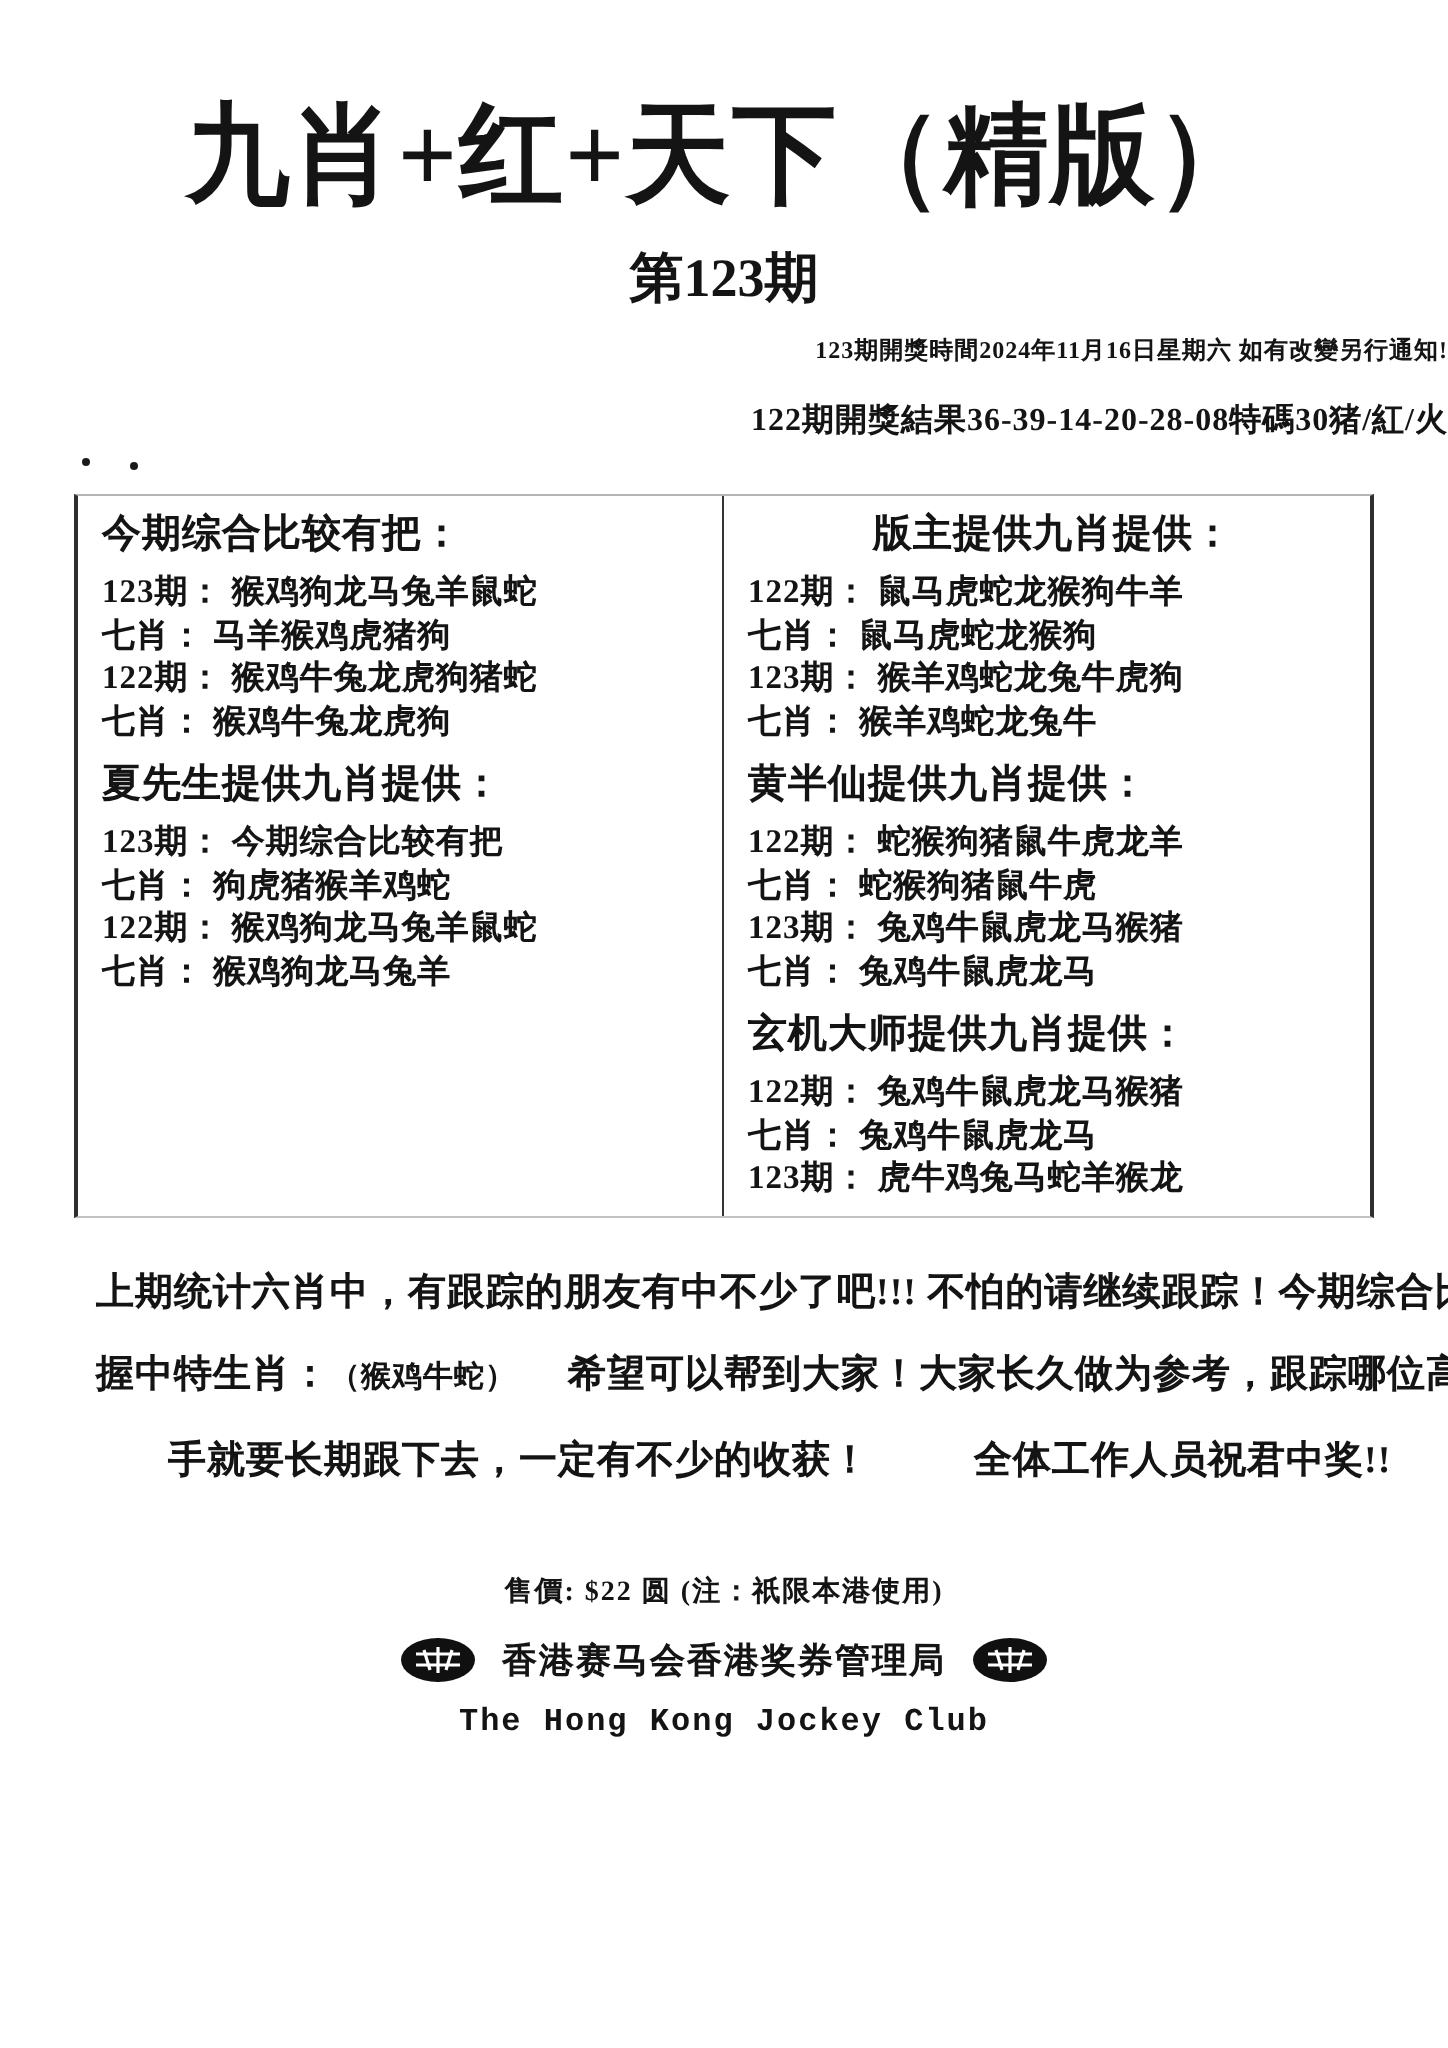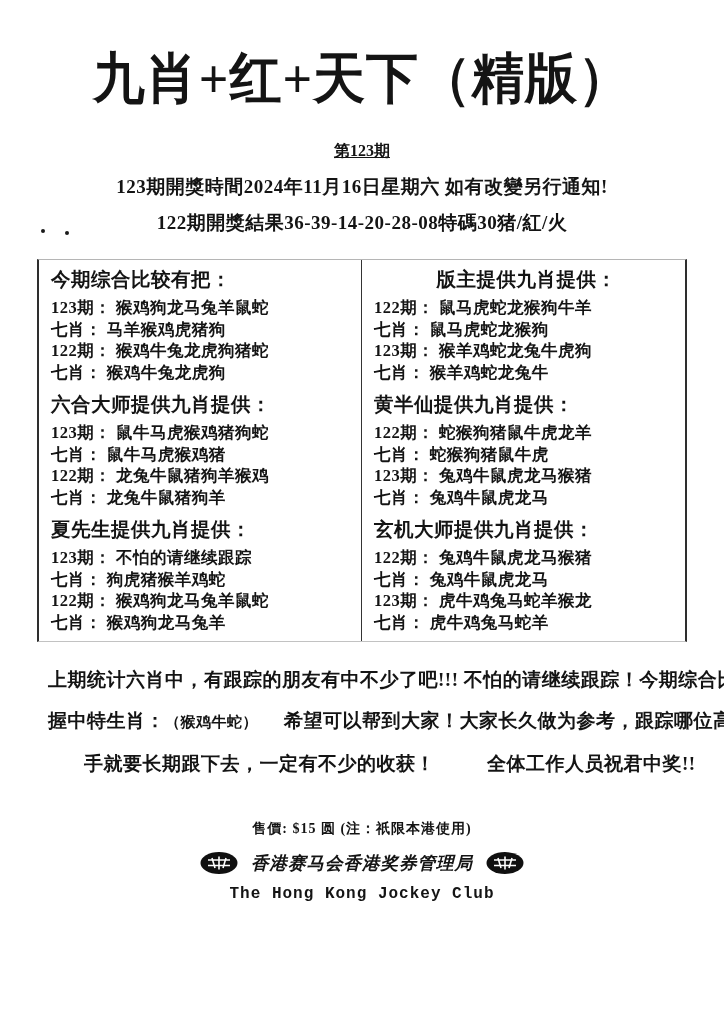--- a/index.html
+++ b/index.html
@@ -16,37 +16,36 @@
     margin:36px 10px 0;
     font-size:52px;
     line-height:86px;
     font-weight:900;
     letter-spacing:1px;
     transform:scaleY(1.06);
     white-space:nowrap;
   }
   .issue-no{
     text-align:center;
-    font-size:16px;
+    font-size:27px;
     font-weight:bold;
     line-height:30px;
-    margin-top:14px;
-    text-decoration:underline;
+    margin-top:2px;
   }
   .notice-line{
-    text-align:center;
-    font-size:19px;
+    text-align:right;
+    font-size:12px;
     font-weight:bold;
     line-height:24px;
     margin-top:9px;
     letter-spacing:0.5px;
   }
   .result-line{
-    text-align:center;
-    font-size:19px;
+    text-align:right;
+    font-size:16px;
     font-weight:bold;
     line-height:24px;
     margin-top:12px;
     letter-spacing:0.5px;
   }
   .corner-dot{
     position:absolute;
     width:4px;height:4px;
     background:#1a1a1a;
     border-radius:50%;
@@ -105,21 +104,20 @@
     font-size:14px;
     font-weight:bold;
     letter-spacing:1px;
   }
   .logo-row{
     display:flex;
     align-items:center;
     justify-content:center;
     margin-top:12px;
     gap:12px;
-    font-style:italic;
   }
   .org-name{
     font-size:17.5px;
     font-weight:bold;
     letter-spacing:1px;
     white-space:nowrap;
   }
   .club-name{
     text-align:center;
     margin-top:9px;
@@ -145,31 +143,24 @@
   <div class="col col-left">
 
     <div class="provider-block">
       <h3 class="provider-name">今期综合比较有把：</h3>
       <div class="pick-line">123期： 猴鸡狗龙马兔羊鼠蛇</div>
       <div class="pick-line">七肖： 马羊猴鸡虎猪狗</div>
       <div class="pick-line">122期： 猴鸡牛兔龙虎狗猪蛇</div>
       <div class="pick-line">七肖： 猴鸡牛兔龙虎狗</div>
     </div>
 
-    <div class="provider-block">
-      <h3 class="provider-name">六合大师提供九肖提供：</h3>
-      <div class="pick-line">123期： 鼠牛马虎猴鸡猪狗蛇</div>
-      <div class="pick-line">七肖： 鼠牛马虎猴鸡猪</div>
-      <div class="pick-line">122期： 龙兔牛鼠猪狗羊猴鸡</div>
-      <div class="pick-line">七肖： 龙兔牛鼠猪狗羊</div>
-    </div>
 
     <div class="provider-block">
       <h3 class="provider-name">夏先生提供九肖提供：</h3>
-      <div class="pick-line">123期： 不怕的请继续跟踪</div>
+      <div class="pick-line">123期： 今期综合比较有把</div>
       <div class="pick-line">七肖： 狗虎猪猴羊鸡蛇</div>
       <div class="pick-line">122期： 猴鸡狗龙马兔羊鼠蛇</div>
       <div class="pick-line">七肖： 猴鸡狗龙马兔羊</div>
     </div>
 
   </div>
   <div class="col">
 
     <div class="provider-block">
       <h3 class="provider-name centered">版主提供九肖提供：</h3>
@@ -185,33 +176,32 @@
       <div class="pick-line">七肖： 蛇猴狗猪鼠牛虎</div>
       <div class="pick-line">123期： 兔鸡牛鼠虎龙马猴猪</div>
       <div class="pick-line">七肖： 兔鸡牛鼠虎龙马</div>
     </div>
 
     <div class="provider-block">
       <h3 class="provider-name">玄机大师提供九肖提供：</h3>
       <div class="pick-line">122期： 兔鸡牛鼠虎龙马猴猪</div>
       <div class="pick-line">七肖： 兔鸡牛鼠虎龙马</div>
       <div class="pick-line">123期： 虎牛鸡兔马蛇羊猴龙</div>
-      <div class="pick-line">七肖： 虎牛鸡兔马蛇羊</div>
     </div>
 
   </div>
 </div>
 
 <div class="summary">
   <div class="sline">上期统计六肖中，有跟踪的朋友有中不少了吧!!! 不怕的请继续跟踪！今期综合比较有把</div>
   <div class="sline"><span>握中特生肖：</span><span class="special-zodiac">（猴鸡牛蛇）</span><span class="after-special">希望可以帮到大家！大家长久做为参考，跟踪哪位高</span></div>
   <div class="sline sline3"><span>手就要长期跟下去，一定有不少的收获！</span><span class="gap-right">全体工作人员祝君中奖!!</span></div>
 </div>
 
-<div class="price-line">售價: $15 圆 (注：祇限本港使用)</div>
+<div class="price-line">售價: $22 圆 (注：祇限本港使用)</div>
 
 <div class="logo-row">
   <svg class="hkjc-oval" width="40" height="26" viewBox="0 0 40 26">
     <ellipse cx="20" cy="13" rx="18.5" ry="11" fill="#101010"></ellipse>
     <path d="M9 10 h22 M9 15.5 h22 M20 6.5 v13 M13 8 l3 10 M27 8 l-3 10" stroke="#ffffff" stroke-width="1.6" fill="none"></path>
   </svg>
   <span class="org-name">香港赛马会香港奖券管理局</span>
   <svg class="hkjc-oval" width="40" height="26" viewBox="0 0 40 26">
     <ellipse cx="20" cy="13" rx="18.5" ry="11" fill="#101010"></ellipse>
     <path d="M9 10 h22 M9 15.5 h22 M20 6.5 v13 M13 8 l3 10 M27 8 l-3 10" stroke="#ffffff" stroke-width="1.6" fill="none"></path>

